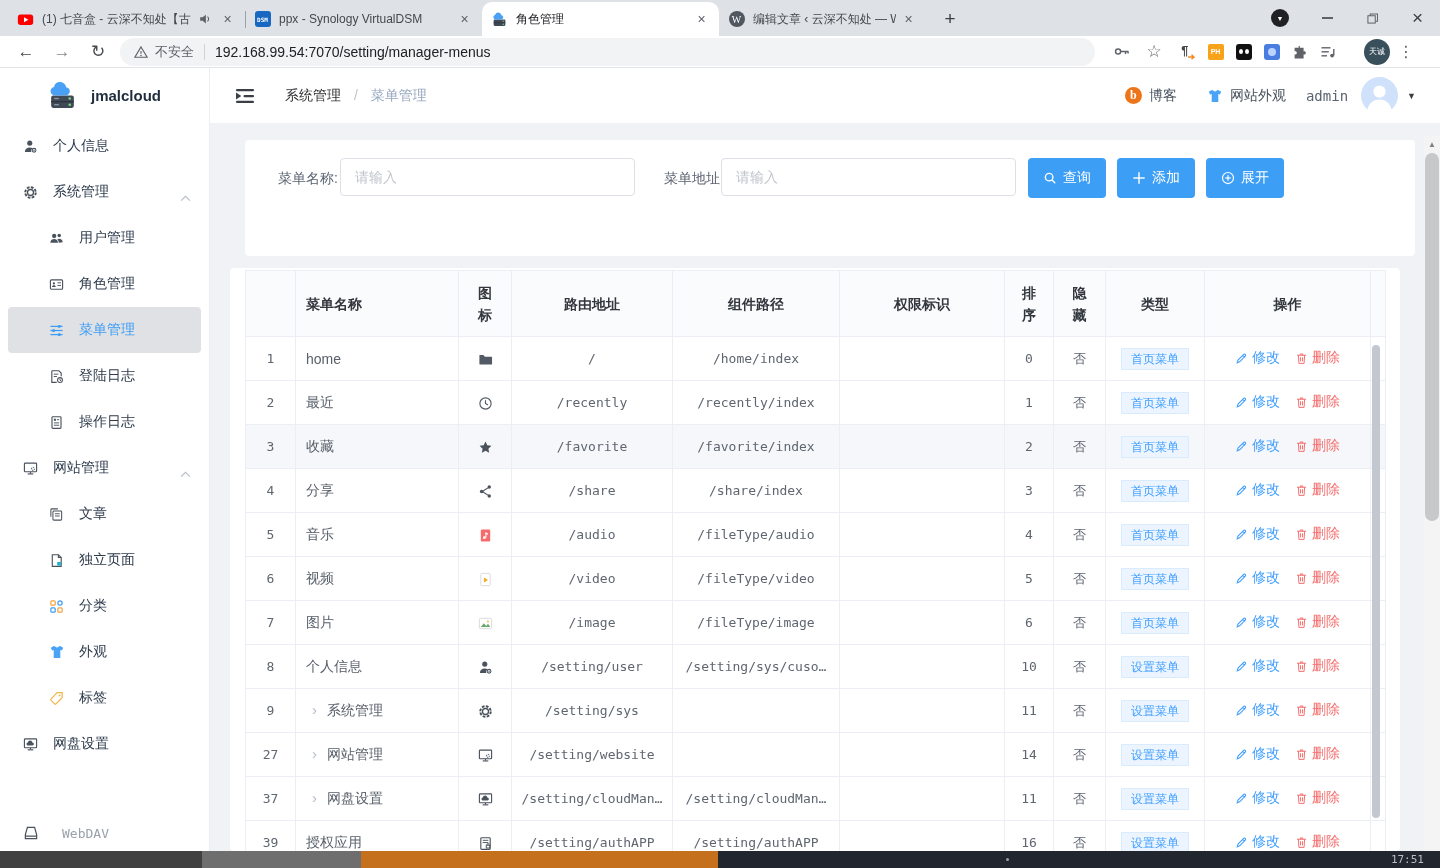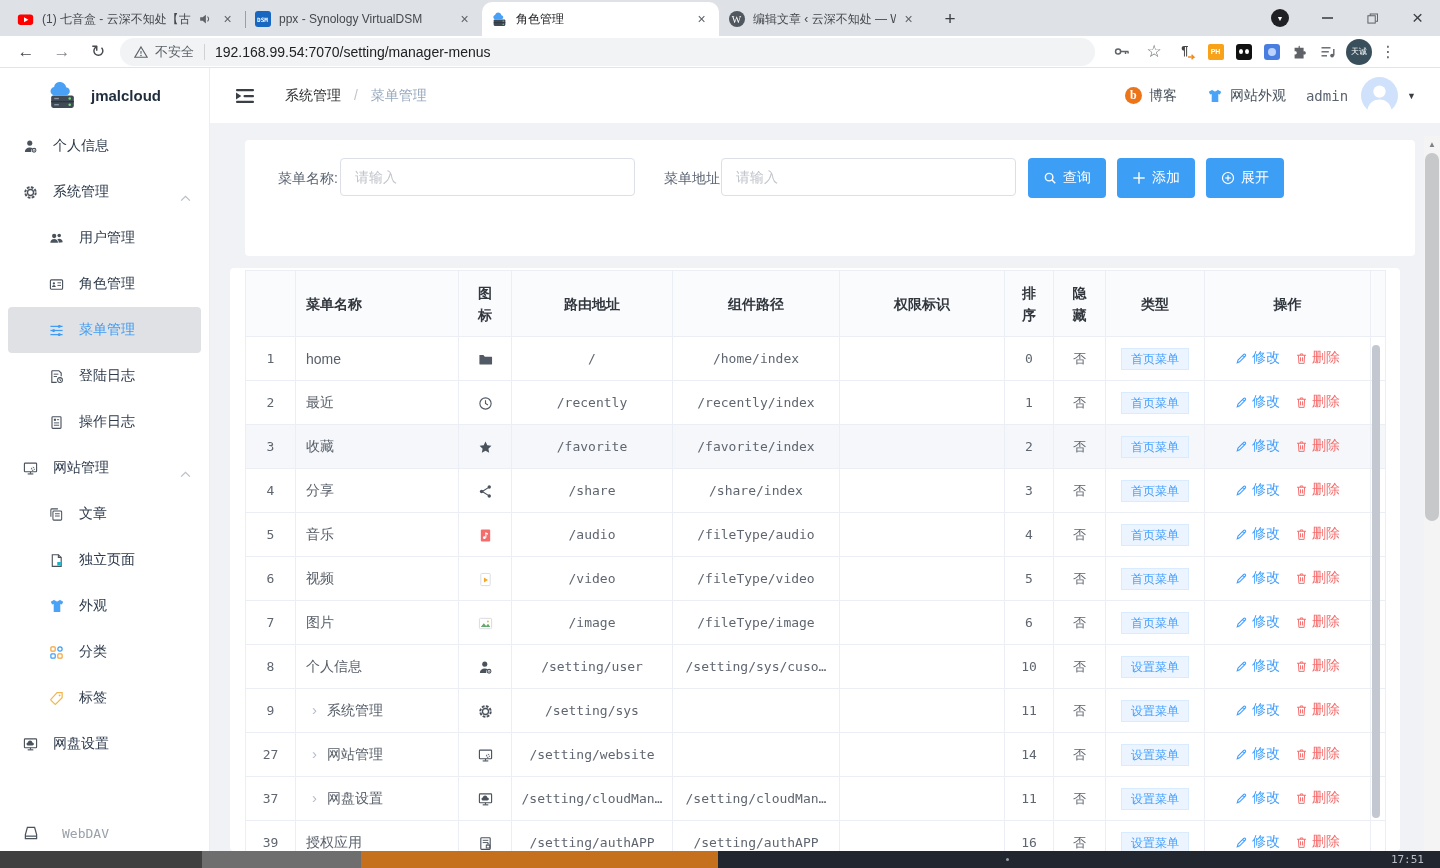--- a/index.html
+++ b/index.html
@@ -31,21 +31,21 @@
 .sec-label{font-size:13px;color:#5f6368;margin:0 6px 0 7px}
 .pill-div{width:1px;height:16px;background:#d0d3d6;margin:0 10px 0 4px}
 .url-text{font-size:14px;color:#202124;white-space:nowrap}
 .tb-ico{width:24px;height:24px;display:inline-flex;align-items:center;justify-content:center;color:#5f6368;cursor:pointer}
 .tb-right{display:flex;align-items:center;margin-left:14px;gap:9px}
 .ext-icons{display:flex;align-items:center;gap:11px;margin-left:13px}
 .extbtn{width:17px;height:17px;display:inline-flex;align-items:center;justify-content:center;cursor:pointer}
 .phico{width:16px;height:16px;background:#f7a219;color:#fff;font-size:7px;font-weight:bold;display:inline-flex;align-items:center;justify-content:center;border-radius:2px}
 .otico{width:16px;height:16px;background:#111;border-radius:3px;display:inline-flex;align-items:center;justify-content:center;gap:2px}
 .otico i{width:4px;height:5px;background:#fff;border-radius:50%;display:block}
-.profile-chip{width:26px;height:26px;border-radius:50%;background:#39505c;color:#fff;font-size:8px;display:inline-flex;align-items:center;justify-content:center;margin-left:10px;cursor:pointer}
+.profile-chip{width:26px;height:26px;border-radius:50%;background:#39505c;color:#fff;font-size:8px;display:inline-flex;align-items:center;justify-content:center;margin-left:28px;cursor:pointer}
 .kebab{font-size:16px;color:#5f6368;margin-left:8px;cursor:pointer}
 
 .app{display:flex;height:800px;position:relative;background:#f0f2f5}
 aside{width:210px;background:#fff;border-right:1px solid #ecedf0;position:relative;flex:none}
 .logo{height:55px;display:flex;align-items:center;padding-left:46px}
 .logo .ltxt{font-size:15px;font-weight:bold;color:#1f2d3d;margin-left:12px}
 .side-item{height:46px;display:flex;align-items:center;font-size:14px;color:#2d3a4b;position:relative;cursor:pointer}
 .side-item .icn{width:17px;margin-right:14px;display:inline-flex;justify-content:center}
 .lvl1{padding-left:22px}
 .lvl2{padding-left:48px}
@@ -378,37 +378,37 @@
             <svg viewBox="0 0 16 16" width="15" height="15">
               <path d="M3.5 1.8H10l3 3v9.4H3.5z" fill="none" stroke="#4a525c" stroke-width="1.2"></path>
               <path d="M10 1.8v3h3" fill="none" stroke="#4a525c" stroke-width="1.2"></path>
               <rect x="8.8" y="9.6" width="3.8" height="3.8" fill="#17b3c9"></rect>
             </svg>
           </span>
           <span class="slabel">独立页面</span>
         </div>
         <div class="side-item lvl2">
           <span class="icn">
-            <svg viewBox="0 0 16 16" width="16" height="16">
-              <path d="M5.3 1.8L8 3.2l2.7-1.4 3.5 2-1.3 2.8-1.6-.7v8.2H4.7V5.9l-1.6.7-1.3-2.8z" fill="#4aa3f7"></path>
-              <path d="M5.3 1.8L8 3.2l2.7-1.4" fill="none" stroke="#fff" stroke-width=".7"></path>
-            </svg>
-          </span>
-          <span class="slabel">外观</span>
-        </div>
-        <div class="side-item lvl2">
-          <span class="icn">
             <svg viewBox="0 0 16 16" width="15" height="15" fill="none">
               <rect x="2" y="2" width="4.6" height="4.6" rx="1" stroke="#f2a33c" stroke-width="1.3"></rect>
               <rect x="9.4" y="2" width="4.6" height="4.6" rx="2.3" stroke="#3d9df6" stroke-width="1.3"></rect>
               <rect x="2" y="9.4" width="4.6" height="4.6" rx="1" stroke="#3d9df6" stroke-width="1.3"></rect>
               <rect x="9.4" y="9.4" width="4.6" height="4.6" rx="1" stroke="#f2a33c" stroke-width="1.3"></rect>
             </svg>
           </span>
           <span class="slabel">分类</span>
+        </div>
+        <div class="side-item lvl2">
+          <span class="icn">
+            <svg viewBox="0 0 16 16" width="16" height="16">
+              <path d="M5.3 1.8L8 3.2l2.7-1.4 3.5 2-1.3 2.8-1.6-.7v8.2H4.7V5.9l-1.6.7-1.3-2.8z" fill="#4aa3f7"></path>
+              <path d="M5.3 1.8L8 3.2l2.7-1.4" fill="none" stroke="#fff" stroke-width=".7"></path>
+            </svg>
+          </span>
+          <span class="slabel">外观</span>
         </div>
         <div class="side-item lvl2">
           <span class="icn">
             <svg viewBox="0 0 16 16" width="15" height="15">
               <path d="M8.6 1.8H14v5.4l-6.6 6.6a1 1 0 01-1.4 0L2.2 10a1 1 0 010-1.4z" fill="none" stroke="#f2b54a" stroke-width="1.3"></path>
               <circle cx="11.3" cy="4.7" r="1" fill="#f2b54a"></circle>
             </svg>
           </span>
           <span class="slabel">标签</span>
         </div>

